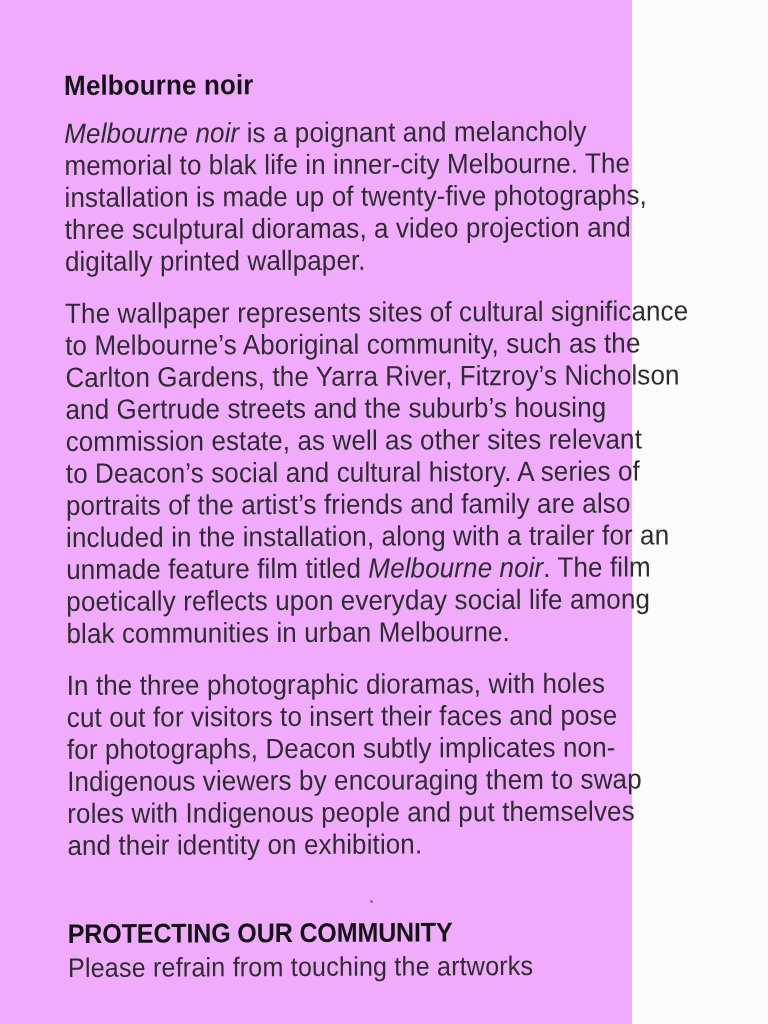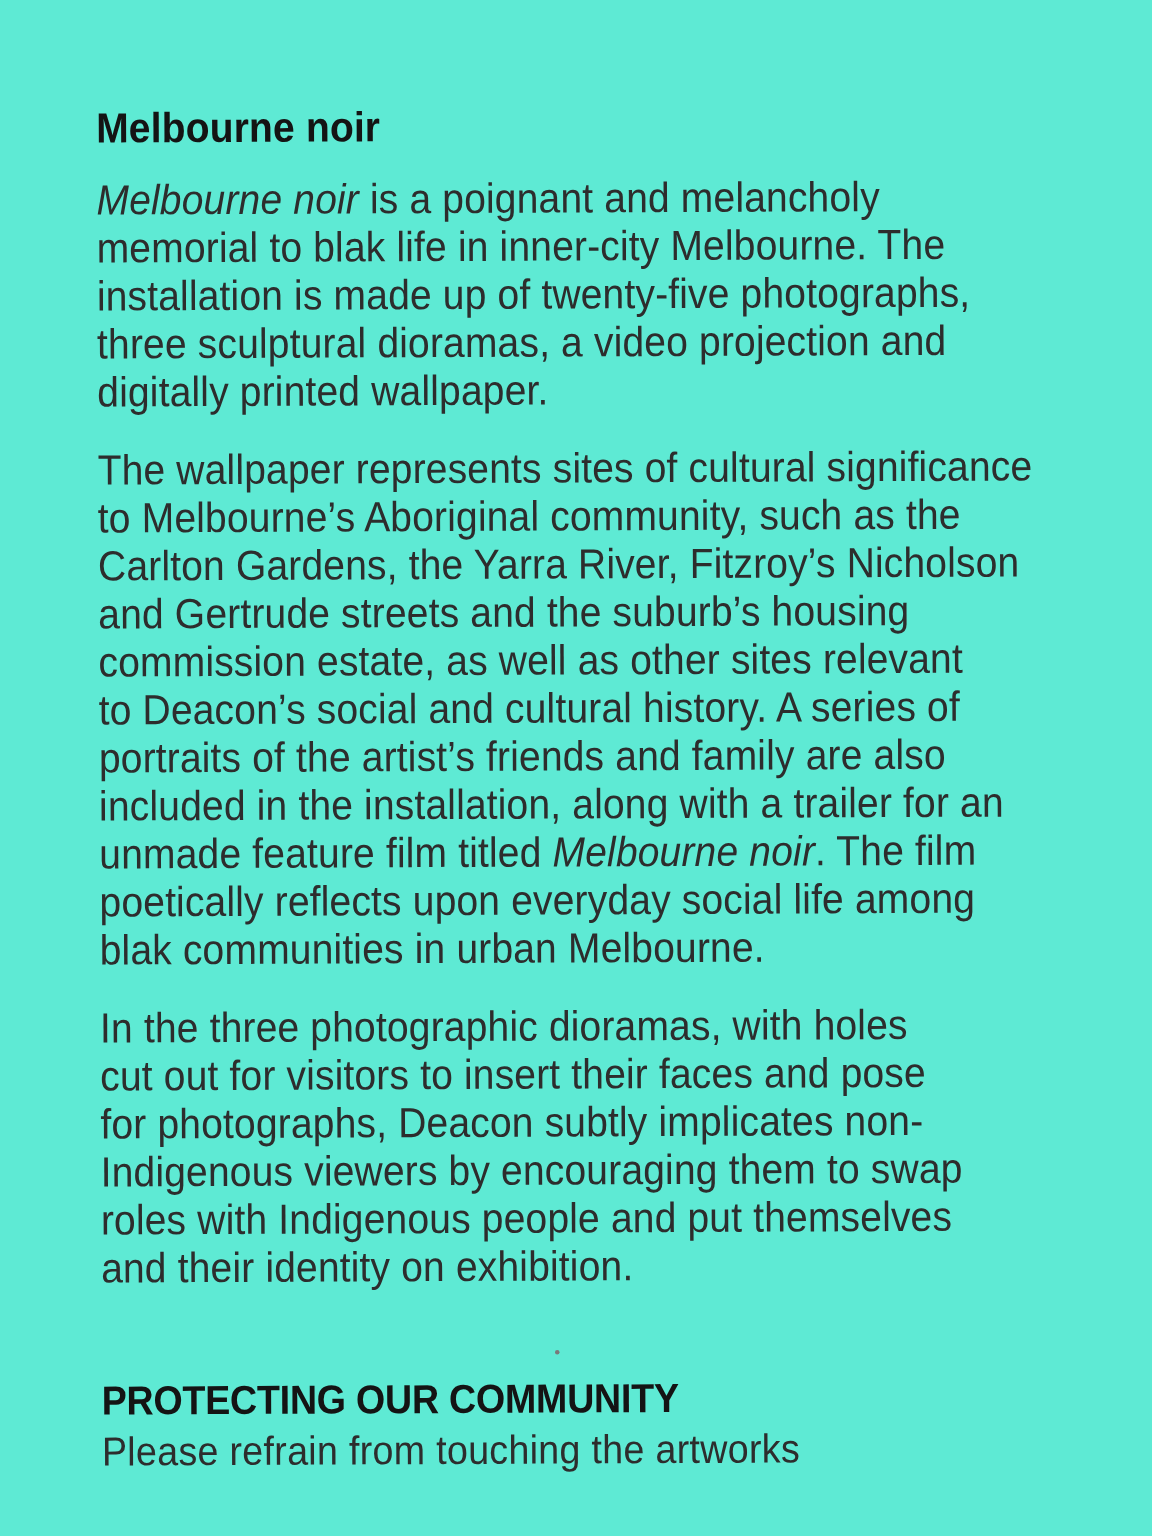--- a/index.html
+++ b/index.html
@@ -5,23 +5,23 @@
   html, body {
     margin: 0;
     padding: 0;
     width: 768px;
     height: 1024px;
     background: #fcfcfb;
     overflow: hidden;
   }
   .page {
     position: relative;
-    width: 768px;
+    width: 632px;
     height: 1024px;
-    background: #5eead4;
+    background: #f0abfc;
     font-family: "Liberation Sans", "DejaVu Sans", sans-serif;
     color: #2d2d2d;
   }
   .content {
     position: absolute;
     left: 64px;
     top: 70px;
     width: 740px;
     transform: rotate(-0.25deg) scaleX(0.93);
     transform-origin: 0 0;

